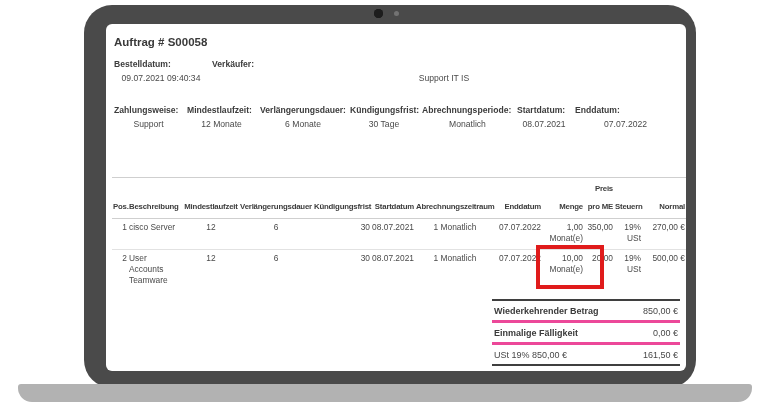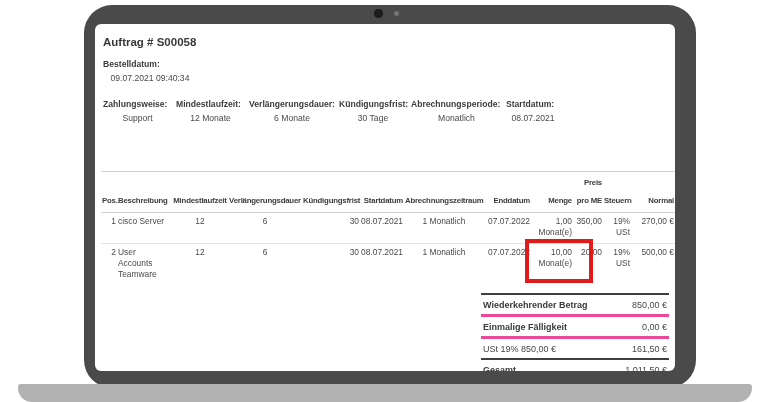--- a/index.html
+++ b/index.html
@@ -5,33 +5,33 @@
   html,body{margin:0;padding:0;background:#ffffff;}
   body{width:770px;height:402px;overflow:hidden;font-family:"Liberation Sans",sans-serif;}
   .stage{position:relative;width:770px;height:402px;}
 
   
   .lid{position:absolute;left:84px;top:5px;width:612px;height:383px;background:#4a4a4a;border-radius:28px;}
   .webcam-dot{position:absolute;border-radius:50%;}
   .webcam-dot.big{left:374px;top:9px;width:9px;height:9px;background:#1d1d1d;}
   .webcam-dot.small{left:394px;top:11px;width:5px;height:5px;background:#737373;}
   .base{position:absolute;left:18px;top:384px;width:734px;height:18px;background:#b2b2b2;border-radius:3px 3px 14px 14px;}
-  .screen{position:absolute;left:95px;top:24px;width:580px;height:347px;background:#ffffff;border-radius:6px;overflow:hidden;}
+  .screen{position:absolute;left:106px;top:24px;width:580px;height:347px;background:#ffffff;border-radius:6px;overflow:hidden;}
 
   
   .doc{position:absolute;inset:0;padding:11px 6px;box-sizing:border-box;color:#454545;}
   .doc-title{font-size:11.5px;font-weight:bold;color:#3a3a3a;line-height:14px;margin:0 0 8px 2px;}
 
   .info-row{display:flex;margin-left:2px;font-size:8.6px;line-height:14px;}
   .info-field{box-sizing:border-box;padding-right:4px;}
   .info-label{display:block;font-weight:bold;color:#3c3c3c;}
   .info-value{display:block;color:#4a4a4a;text-align:center;}
   .f-w98{width:98px;}.f-w73{width:73px;}.f-w90{width:90px;}.f-w72{width:72px;}
   .f-w95{width:95px;}.f-w58{width:58px;}.f-rest{flex:1;}
-  .info-row.secondary{margin-top:12px;}
+  .info-row.secondary{margin-top:18px;}
 
   table.items{width:100%;border-collapse:collapse;table-layout:fixed;margin-top:46px;}
   table.items th{font-weight:bold;color:#3c3c3c;font-size:7.8px;letter-spacing:-0.2px;
     vertical-align:bottom;padding:2px 1px;border-top:1px solid #cfcfcf;border-bottom:1px solid #cfcfcf;
     line-height:18px;white-space:nowrap;}
   table.items th.wrap{white-space:normal;}
   table.items td{font-size:8.4px;color:#4a4a4a;vertical-align:top;padding:3px 1px 5px;line-height:11px;}
   tr.item-row-1 td{border-bottom:1px solid #e2e2e2;}
   .c-left{text-align:left;}.c-right{text-align:right;}.c-center{text-align:center;}
   td.desc,th.desc{padding-left:5px;text-align:left;}
@@ -66,20 +66,24 @@
   <div class="screen">
     <div class="doc">
 
       <div class="doc-title">Auftrag # S00058</div>
 
       <div class="info-row primary">
         <div class="info-field f-w98">
           <span class="info-label">Bestelldatum:</span>
           <span class="info-value">09.07.2021 09:40:34</span>
         </div>
+        <div class="info-field f-rest">
+          <span class="info-label">Verkäufer:</span>
+          <span class="info-value">Support IT IS</span>
+        </div>
       </div>
 
       <div class="info-row secondary">
         <div class="info-field f-w73">
           <span class="info-label">Zahlungsweise:</span>
           <span class="info-value">Support</span>
         </div>
         <div class="info-field f-w73">
           <span class="info-label">Mindestlaufzeit:</span>
           <span class="info-value">12 Monate</span>
@@ -92,20 +96,24 @@
           <span class="info-label">Kündigungsfrist:</span>
           <span class="info-value">30 Tage</span>
         </div>
         <div class="info-field f-w95">
           <span class="info-label">Abrechnungsperiode:</span>
           <span class="info-value">Monatlich</span>
         </div>
         <div class="info-field f-w58">
           <span class="info-label">Startdatum:</span>
           <span class="info-value">08.07.2021</span>
+        </div>
+        <div class="info-field f-rest">
+          <span class="info-label">Enddatum:</span>
+          <span class="info-value">07.07.2022</span>
         </div>
       </div>
 
       <table class="items">
         <colgroup>
           <col style="width:16px">
             <col style="width:55px">
             <col style="width:56px">
           <col style="width:74px">
             <col style="width:58px">

